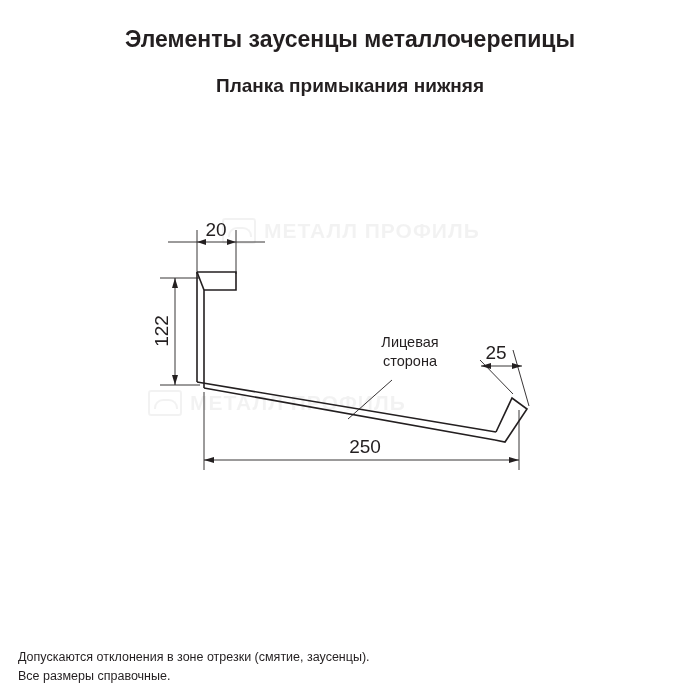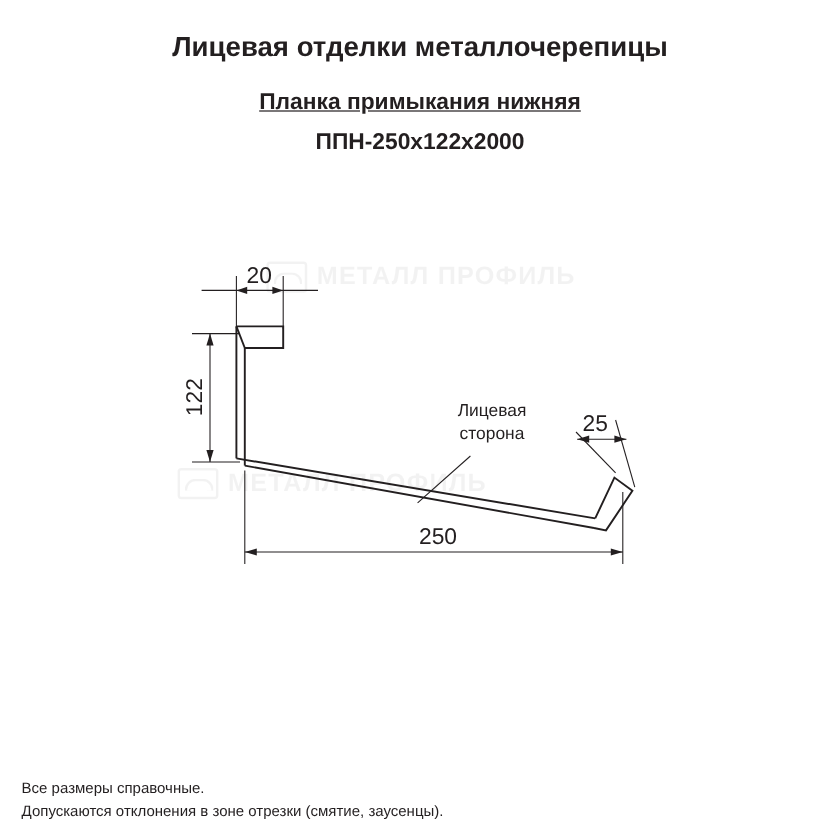--- a/index.html
+++ b/index.html
@@ -30,21 +30,20 @@
   .main-title {
     font-size: 23px;
     font-weight: bold;
     margin-top: 26px;
     letter-spacing: 0px;
   }
   .sub-title {
     font-size: 19px;
     font-weight: bold;
     margin-top: 22px;
-    text-decoration: underline;
   }
   .code-title {
     font-size: 19px;
     font-weight: bold;
     margin-top: 11px;
   }
   .drawing {
     position: absolute;
     top: 170px;
     left: 0;
@@ -103,23 +102,22 @@
   }
   #wm1 { top: 218px; left: 222px; }
   #wm2 { top: 390px; left: 148px; }
 </style>
 </head>
 <body>
 
 <div class="page">
 
   <div class="title-block">
-    <div class="main-title">Лицевая отделки металлочерепицы</div>
+    <div class="main-title">Элементы заусенцы металлочерепицы</div>
     <div class="sub-title">Планка примыкания нижняя</div>
-    <div class="code-title">ППН-250х122х2000</div>
   </div>
 
   <div class="wm" id="wm1">
     <span class="wm-logo"></span><span class="wm-text">МЕТАЛЛ ПРОФИЛЬ</span>
   </div>
   <div class="wm" id="wm2">
     <span class="wm-logo"></span><span class="wm-text">МЕТАЛЛ ПРОФИЛЬ</span>
   </div>
 
   <div class="drawing">
@@ -178,17 +176,17 @@
       <g stroke="#231f20" stroke-width="0.9" fill="none">
         <line x1="392" y1="210" x2="348" y2="249"></line>
       </g>
       <text x="410" y="177" text-anchor="middle" font-family="'Liberation Sans', sans-serif" font-size="14.5" fill="#231f20">Лицевая</text>
       <text x="410" y="196" text-anchor="middle" font-family="'Liberation Sans', sans-serif" font-size="14.5" fill="#231f20">сторона</text>
 
     </svg>
   </div>
 
   <div class="footer">
+    <div>Допускаются отклонения в зоне отрезки (смятие, заусенцы).</div>
     <div>Все размеры справочные.</div>
-    <div>Допускаются отклонения в зоне отрезки (смятие, заусенцы).</div>
   </div>
 
 </div>
 
 </body></html>

